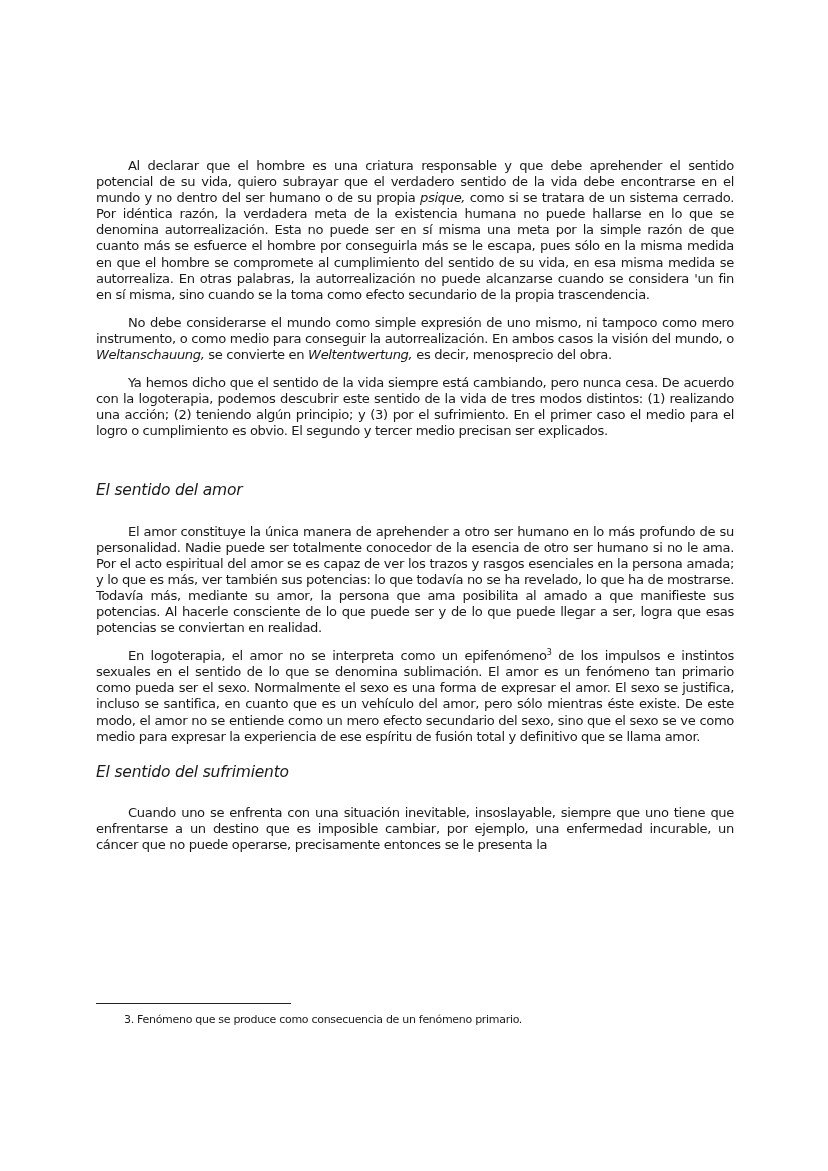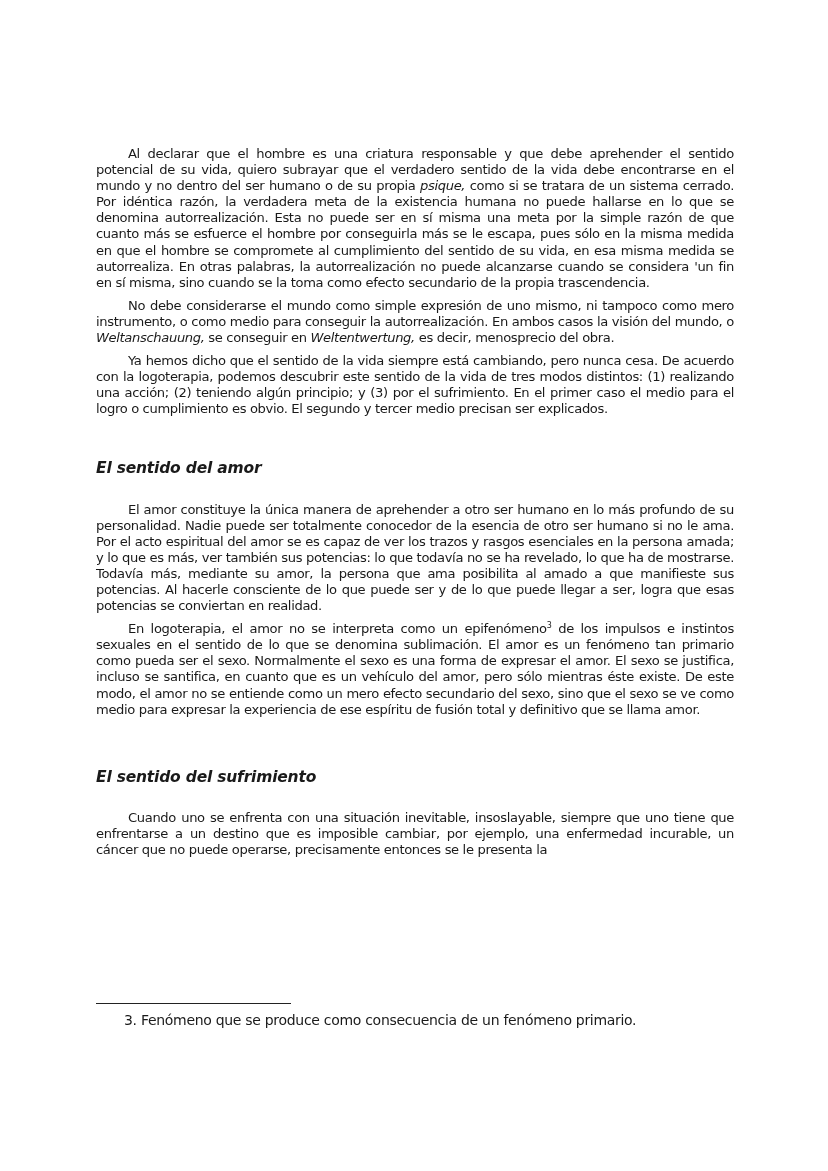--- a/index.html
+++ b/index.html
@@ -3,46 +3,46 @@
 <meta charset="utf-8">
 <style>
   html, body { margin: 0; padding: 0; background: #ffffff; }
   body { width: 828px; height: 1171px; position: relative; overflow: hidden; }
   .page {
     position: absolute; left: 96px; top: 146px; width: 638px;
     font-family: "DejaVu Sans", sans-serif;
     font-size: 13.1px; line-height: 16.1px; color: #1a1a1a;
     letter-spacing: -0.35px;
   }
-  .page p { margin: 0 0 7px 0; text-align: justify; text-indent: 32px; }
+  .page p { margin: 12px 0 7px 0; text-align: justify; text-indent: 32px; }
   .page p.last { margin-bottom: 0; }
   .section-title {
     font-style: italic; font-size: 15.5px; line-height: 20px; color: #1a1a1a;
-    margin: 0; font-weight: bold; letter-spacing: -0.2px;
+    margin: 0; font-weight: normal; letter-spacing: -0.2px;
   }
   .sec1 { margin-top: 40px; margin-bottom: 24px; }
-  .sec2 { margin-top: 49px; margin-bottom: 23px; }
+  .sec2 { margin-top: 17px; margin-bottom: 23px; }
   sup { font-size: 8px; line-height: 0; vertical-align: super; }
   .fn-rule {
     position: absolute; left: 96px; top: 1003px; width: 195px; height: 0;
     border-top: 1px solid #222;
   }
   .footnote {
     position: absolute; left: 124px; top: 1013px;
-    font-family: "DejaVu Sans", sans-serif; font-size: 14px; line-height: 14px;
+    font-family: "DejaVu Sans", sans-serif; font-size: 11px; line-height: 14px;
     color: #1a1a1a; letter-spacing: -0.3px;
   }
 </style>
 </head>
 <body>
 
 <div class="page">
   <p><span>Al declarar que el hombre es una criatura responsable y que debe aprehender el sentido potencial de su vida, quiero subrayar que el verdadero sentido de la vida debe encontrarse en el mundo y no dentro del ser humano o de su propia </span><em>psique,</em><span> como si se tratara de un sistema cerrado. Por idéntica razón, la verdadera meta de la existencia humana no puede hallarse en lo que se denomina autorrealización. Esta no puede ser en sí misma una meta por la simple razón de que cuanto más se esfuerce el hombre por conseguirla más se le escapa, pues sólo en la misma medida en que el hombre se compromete al cumplimiento del sentido de su vida, en esa misma medida se autorrealiza. En otras palabras, la autorrealización no puede alcanzarse cuando se considera 'un fin en sí misma, sino cuando se la toma como efecto secundario de la propia trascendencia.</span></p>
 
-  <p><span>No debe considerarse el mundo como simple expresión de uno mismo, ni tampoco como mero instrumento, o como medio para conseguir la autorrealización. En ambos casos la visión del mundo, o </span><em>Weltanschauung,</em><span> se conseguir en </span><em>Weltentwertung,</em><span> es decir, menosprecio del obra.</span></p>
+  <p><span>No debe considerarse el mundo como simple expresión de uno mismo, ni tampoco como mero instrumento, o como medio para conseguir la autorrealización. En ambos casos la visión del mundo, o </span><em>Weltanschauung,</em><span> se convierte en </span><em>Weltentwertung,</em><span> es decir, menosprecio del obra.</span></p>
 
   <p>Ya hemos dicho que el sentido de la vida siempre está cambiando, pero nunca cesa. De acuerdo con la logoterapia, podemos descubrir este sentido de la vida de tres modos distintos: (1) realizando una acción; (2) teniendo algún principio; y (3) por el sufrimiento. En el primer caso el medio para el logro o cumplimiento es obvio. El segundo y tercer medio precisan ser explicados.</p>
 
 
   <h2 class="section-title sec1">El sentido del amor</h2>
 
   <p>El amor constituye la única manera de aprehender a otro ser humano en lo más profundo de su personalidad. Nadie puede ser totalmente conocedor de la esencia de otro ser humano si no le ama. Por el acto espiritual del amor se es capaz de ver los trazos y rasgos esenciales en la persona amada; y lo que es más, ver también sus potencias: lo que todavía no se ha revelado, lo que ha de mostrarse. Todavía más, mediante su amor, la persona que ama posibilita al amado a que manifieste sus potencias. Al hacerle consciente de lo que puede ser y de lo que puede llegar a ser, logra que esas potencias se conviertan en realidad.</p>
 
   <p><span>En logoterapia, el amor no se interpreta como un epifenómeno</span><sup>3</sup><span> de los impulsos e instintos sexuales en el sentido de lo que se denomina sublimación. El amor es un fenómeno tan primario como pueda ser el sexo. Normalmente el sexo es una forma de expresar el amor. El sexo se justifica, incluso se santifica, en cuanto que es un vehículo del amor, pero sólo mientras éste existe. De este modo, el amor no se entiende como un mero efecto secundario del sexo, sino que el sexo se ve como medio para expresar la experiencia de ese espíritu de fusión total y definitivo que se llama amor.</span></p>
 

